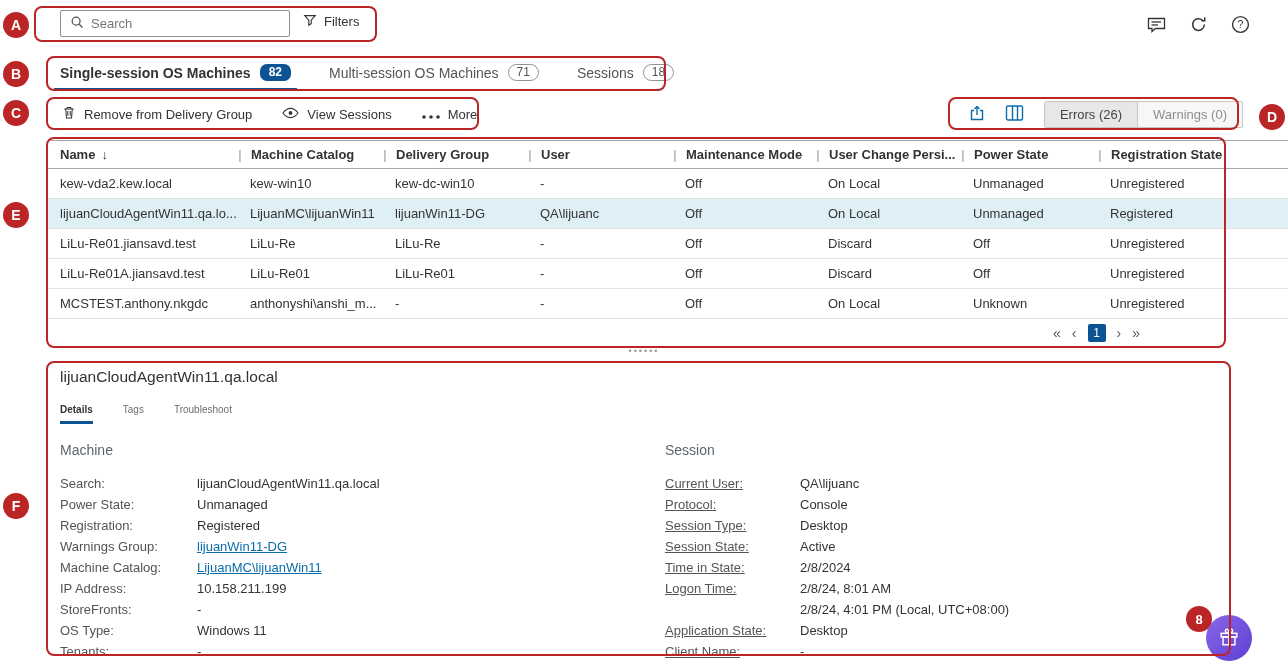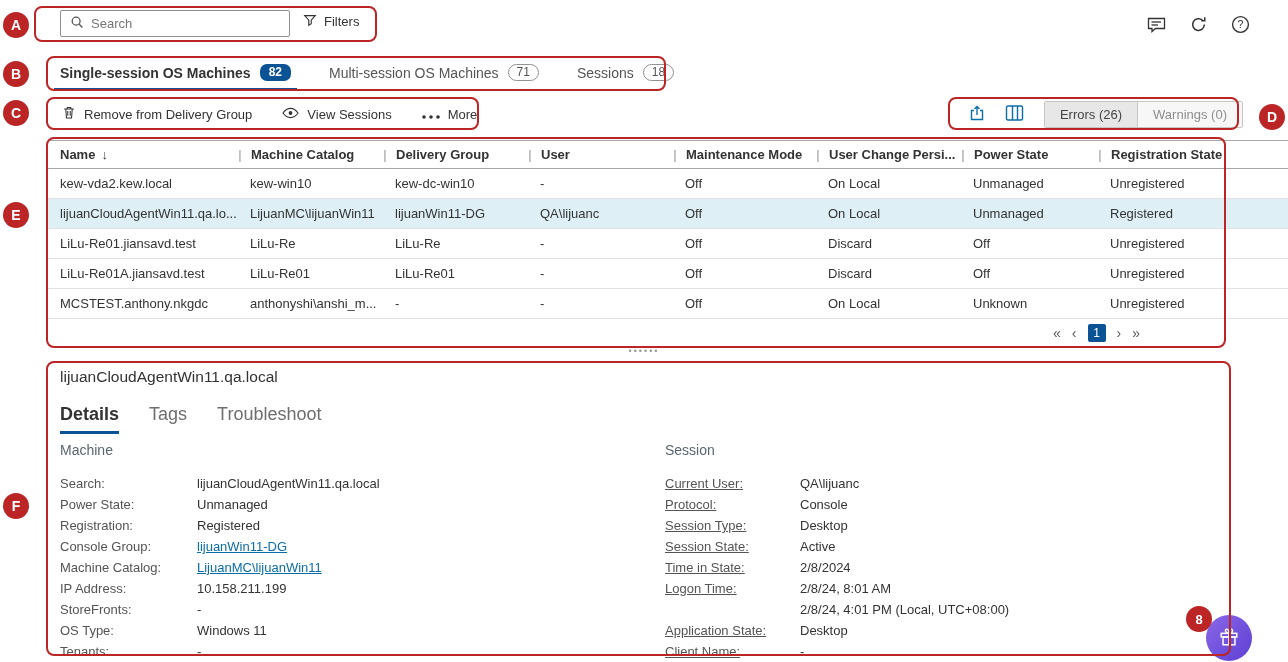--- a/index.html
+++ b/index.html
@@ -55,21 +55,21 @@
   .trow > div { padding-left:10px; white-space:nowrap; overflow:hidden; text-overflow:ellipsis; }
   .trow > div:first-child { padding-left:12px; }
   .trow.selected { background:#def0f5; }
   .pagination { display:flex; justify-content:flex-end; align-items:center; gap:11px; height:28px; padding-right:148px; color:#555; }
   .pg-arrow { background:none; border:none; color:#555; font-size:14px; cursor:pointer; }
   .page-current { width:18px; height:18px; background:#0b5394; color:#fff; border-radius:2px; display:flex; align-items:center; justify-content:center; font-size:12px; cursor:pointer; border:none; }
   .splitter { position:absolute; top:346px; left:0; right:0; text-align:center; color:#9a9a9a; font-size:9px; letter-spacing:2px; cursor:row-resize; }
   
   .details { position:absolute; top:360px; left:0; right:0; bottom:0; overflow:hidden; }
   .d-title { position:absolute; left:60px; top:8px; font-size:15.5px; color:#333; }
-  .d-tabs { position:absolute; left:60px; top:44px; display:flex; gap:30px; font-size:18px; color:#6e6e6e; }
+  .d-tabs { position:absolute; left:60px; top:44px; display:flex; gap:30px; font-size:10px; color:#6e6e6e; }
   .d-tab { position:relative; padding-bottom:9px; cursor:pointer; }
   .d-tab.active { color:#333; font-weight:bold; }
   .d-tab.active::after { content:""; position:absolute; left:0; right:0; bottom:0; height:3px; background:#0b5394; }
   .d-section { position:absolute; top:82px; }
   .d-section.machine { left:60px; }
   .d-section.session { left:665px; }
   .d-heading { font-size:14px; color:#5a6670; margin-bottom:15px; }
   .field-row { display:flex; height:21px; align-items:center; }
   .f-label { color:#545454; }
   .machine .f-label { width:137px; }
@@ -308,21 +308,21 @@
     </div>
     <div class="field-row">
       <span class="f-label">Power State:</span>
       <span class="f-value">Unmanaged</span>
     </div>
     <div class="field-row">
       <span class="f-label">Registration:</span>
       <span class="f-value">Registered</span>
     </div>
     <div class="field-row">
-      <span class="f-label">Console Group:</span>
+      <span class="f-label">Warnings Group:</span>
       <span class="f-value link">lijuanWin11-DG</span>
     </div>
     <div class="field-row">
       <span class="f-label">Machine Catalog:</span>
       <span class="f-value link">LijuanMC\lijuanWin11</span>
     </div>
     <div class="field-row">
       <span class="f-label">IP Address:</span>
       <span class="f-value">10.158.211.199</span>
     </div>

